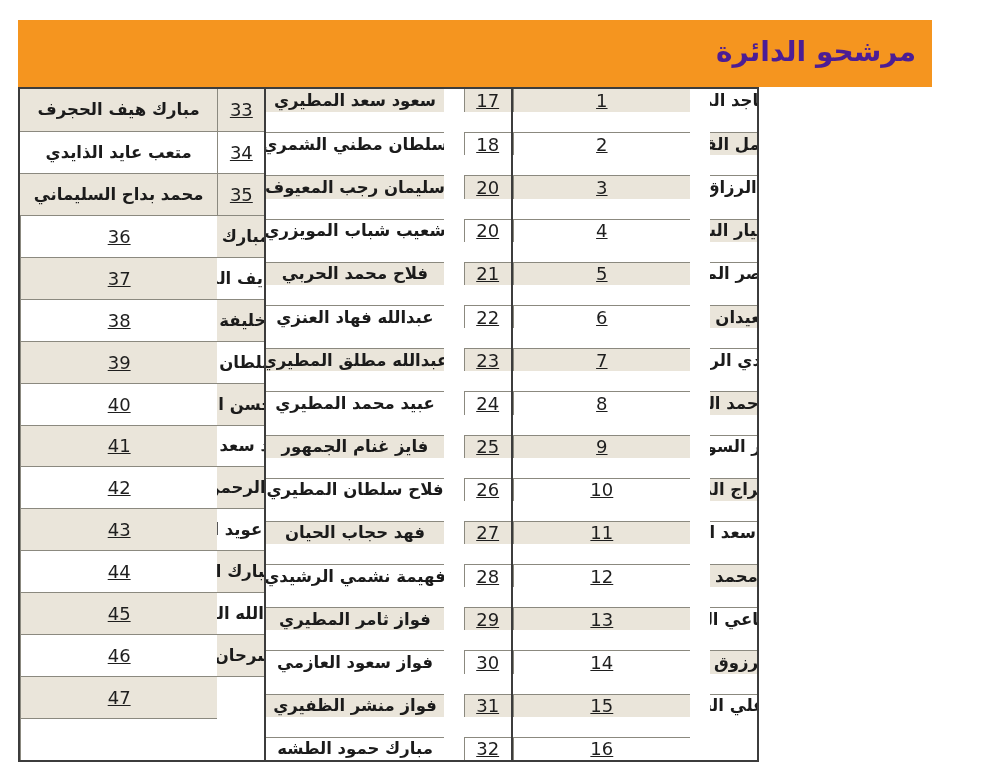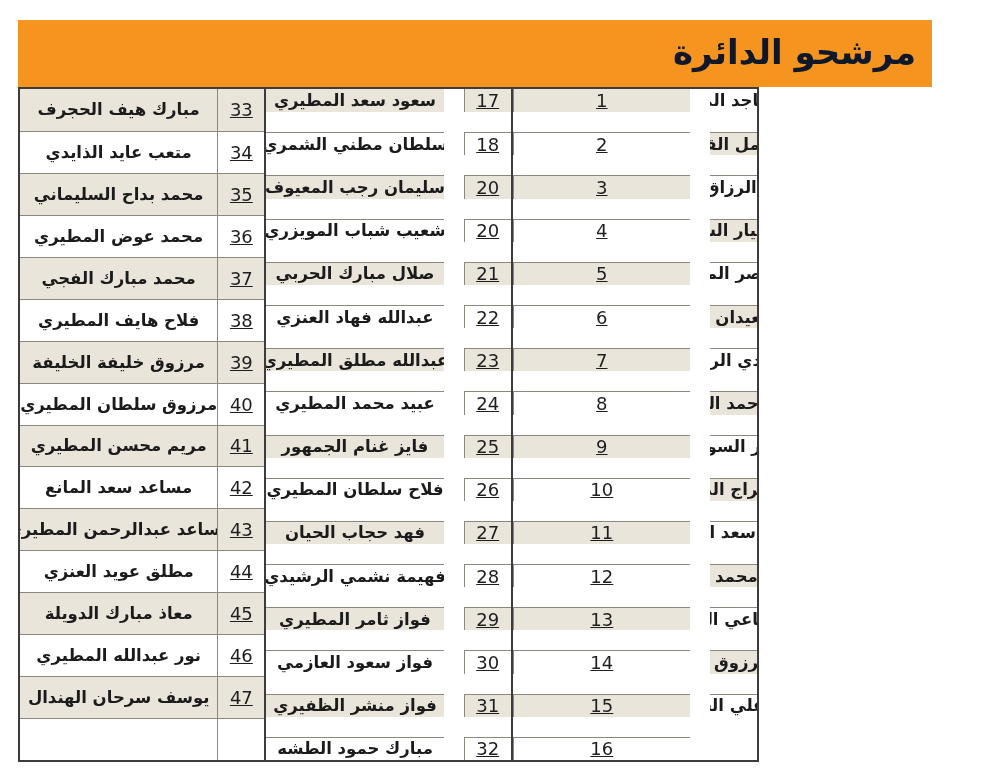--- a/index.html
+++ b/index.html
@@ -15,23 +15,23 @@
     left: 18px; top: 20px;
     width: 914px; height: 67px;
     background: var(--accent, #F5951F);
     display: flex;
     align-items: center;
     justify-content: flex-end;
     box-sizing: border-box;
     padding: 0 16px 4px 0;
   }
   .page-title {
-    color: #0f172a;
+    color: #4c1d95;
     font-weight: bold;
-    font-size: 34px;
+    font-size: 28px;
     direction: rtl;
     letter-spacing: 0;
   }
   .table-wrap {
     position: absolute;
     left: 18px; top: 87px;
     width: 741px; height: 675px;
     box-sizing: border-box;
     border: 2px solid var(--border-dark, #3C3C3C);
     display: flex;
@@ -86,21 +86,20 @@
 
 <div class="table-wrap">
 
   <div class="col-group">
       <div class="cell name alt">مبارك هيف الحجرف</div>
       <div class="cell num alt">33</div>
       <div class="cell name">متعب عايد الذايدي</div>
       <div class="cell num">34</div>
       <div class="cell name alt">محمد بداح السليماني</div>
       <div class="cell num alt">35</div>
-      <div class="cell name">محمد عوض المطيري</div>
       <div class="cell num">36</div>
       <div class="cell name alt">محمد مبارك الفجي</div>
       <div class="cell num alt">37</div>
       <div class="cell name">فلاح هايف المطيري</div>
       <div class="cell num">38</div>
       <div class="cell name alt">مرزوق خليفة الخليفة</div>
       <div class="cell num alt">39</div>
       <div class="cell name">مرزوق سلطان المطيري</div>
       <div class="cell num">40</div>
       <div class="cell name alt">مريم محسن المطيري</div>
@@ -122,21 +121,21 @@
     </div>
   <div class="col-group bordered">
       <div class="cell name alt">سعود سعد المطيري</div>
       <div class="cell num alt">17</div>
       <div class="cell name">سلطان مطني الشمري</div>
       <div class="cell num">18</div>
       <div class="cell name alt">سليمان رجب المعيوف</div>
       <div class="cell num alt">20</div>
       <div class="cell name">شعيب شباب المويزري</div>
       <div class="cell num">20</div>
-      <div class="cell name alt">صلال مبارك الحربي</div>
+      <div class="cell name alt">فلاح محمد الحربي</div>
       <div class="cell num alt">21</div>
       <div class="cell name">عبدالله فهاد العنزي</div>
       <div class="cell num">22</div>
       <div class="cell name alt">عبدالله مطلق المطيري</div>
       <div class="cell num alt">23</div>
       <div class="cell name">عبيد محمد المطيري</div>
       <div class="cell num">24</div>
       <div class="cell name alt">فايز غنام الجمهور</div>
       <div class="cell num alt">25</div>
       <div class="cell name">فلاح سلطان المطيري</div>

